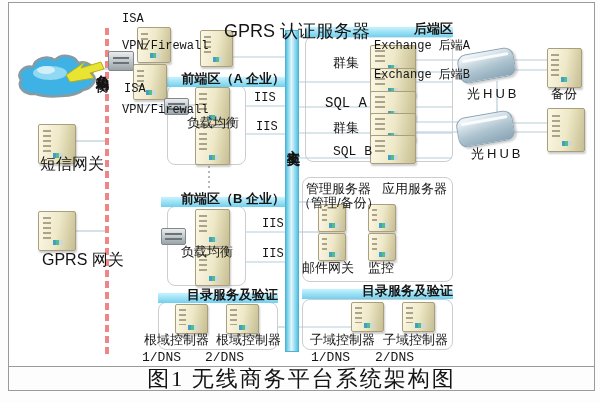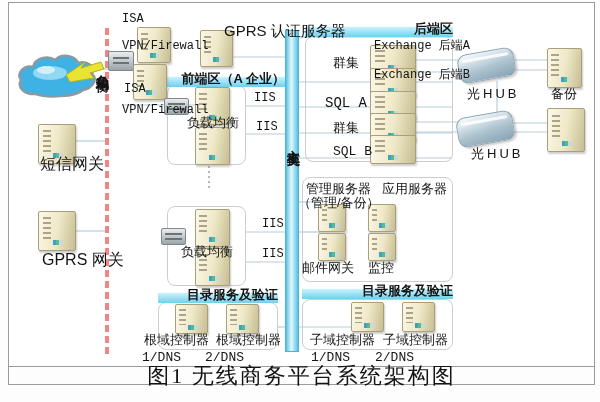--- a/index.html
+++ b/index.html
@@ -1,20 +1,20 @@
 <!DOCTYPE html>
 <html><head>
 <meta charset="utf-8">
 <style>
   html,body{margin:0;padding:0;background:#fff;}
   .stage{position:relative;width:600px;height:402px;background:#fdfdfd;overflow:hidden;
          font-family:"Liberation Sans","DejaVu Sans",sans-serif;color:#141414;}
   .frame{position:absolute;left:8px;top:2px;width:587px;height:365px;border:1px solid #9b9b9b;
          box-sizing:border-box;background:#fff;z-index:0;}
-  .capbox{position:absolute;left:8px;top:366px;width:587px;height:19px;border:1px solid #9b9b9b;
+  .capbox{position:absolute;left:8px;top:366px;width:587px;height:25px;border:1px solid #9b9b9b;
           box-sizing:border-box;display:flex;align-items:center;justify-content:center;
           font-family:"Liberation Serif","DejaVu Serif",serif;font-size:22px;letter-spacing:2px;z-index:6;}
   .zbox{position:absolute;border:1px solid #cdcdcd;border-radius:8px;background:#fff;box-sizing:border-box;z-index:1;}
   .overlay{position:absolute;left:0;top:0;z-index:2;pointer-events:none;}
   .switchbar{position:absolute;left:285px;top:30px;width:14px;height:322px;box-sizing:border-box;
              background:linear-gradient(90deg,#54c2e4,#e2f7fc 45%,#54c2e4);border:1px solid #4fb2d2;z-index:3;}
   .zhead{position:absolute;height:16px;font-size:13px;font-weight:bold;text-align:right;line-height:16px;
          white-space:nowrap;z-index:4;}
   .zhead::before{content:"";position:absolute;left:0;right:0;bottom:0;height:10px;z-index:-1;
          background:linear-gradient(180deg,#c9f2fc,#70d0ee);border-top:1px solid #f4feff;}
@@ -29,21 +29,21 @@
   .hub{position:absolute;border-radius:9px;transform:rotate(-10deg);z-index:5;
        background:linear-gradient(170deg,#eef4f7 10%,#aec4d0 55%,#87a3b4 100%);
        border:1px solid #8fa5b4;box-shadow:2px 2px 2px rgba(100,100,100,.3);}
   .hub::before{content:"";position:absolute;left:8%;top:16%;width:84%;height:3px;background:rgba(255,255,255,.85);border-radius:2px;}
   .dev{position:absolute;background:linear-gradient(180deg,#ececec,#9aa4a9);border:1px solid #7e888e;border-radius:2px;z-index:5;}
   .dev::before{content:"";position:absolute;left:15%;top:28%;width:70%;height:2px;background:#68737a;box-shadow:0 5px 0 #68737a;}
   .cloudwrap{position:absolute;left:12px;top:48px;z-index:2;}
   .lbl{position:absolute;white-space:nowrap;font-size:13px;line-height:14px;z-index:6;}
   .mono{font-family:"Liberation Mono","DejaVu Sans Mono",monospace;font-size:12px;}
   .big{font-size:16px;}
-  .mid{font-size:15px;}
+  .mid{font-size:18px;}
   .vert{writing-mode:vertical-rl;text-orientation:upright;letter-spacing:2px;font-weight:bold;}
 </style>
 </head>
 <body>
 
 <div class="stage">
 
   <div class="frame"></div>
 
   <div class="zbox" style="left:167px;top:85px;width:79px;height:80px"></div>
@@ -92,20 +92,21 @@
       <line x1="278" y1="327" x2="285" y2="327"></line>
     </g>
     <line x1="209" y1="166" x2="209" y2="190" stroke="#9aa4aa" stroke-width="1.5" stroke-dasharray="2 3"></line>
     <line x1="107" y1="28" x2="107" y2="357" stroke="#f08585" stroke-width="4" stroke-dasharray="7 4"></line>
     <polygon points="66,75 85,62 81,68 101,62 104,69 90,73 94,78 70,82" fill="#e8e431" stroke="#b8ae1c" stroke-width="1"></polygon>
   </svg>
 
   <div class="switchbar"></div>
 
   <div class="zhead" style="left:161px;top:71px;width:124px">前端区（A 企业）</div>
+  <div class="zhead" style="left:161px;top:191px;width:124px">前端区（B 企业）</div>
   <div class="zhead" style="left:305px;top:21px;width:148px">后端区</div>
   <div class="zhead" style="left:158px;top:287px;width:120px">目录服务及验证</div>
   <div class="zhead" style="left:302px;top:283px;width:151px">目录服务及验证</div>
 
   <div class="dev" style="left:108px;top:51px;width:24px;height:18px"></div>
   <div class="srv" style="left:137px;top:27px;width:32px;height:34px"></div>
   <div class="srv" style="left:133px;top:64px;width:32px;height:34px"></div>
   <div class="srv" style="left:38px;top:124px;width:36px;height:38px"></div>
   <div class="srv" style="left:38px;top:211px;width:36px;height:38px"></div>
   <div class="srv" style="left:200px;top:30px;width:31px;height:35px"></div>

